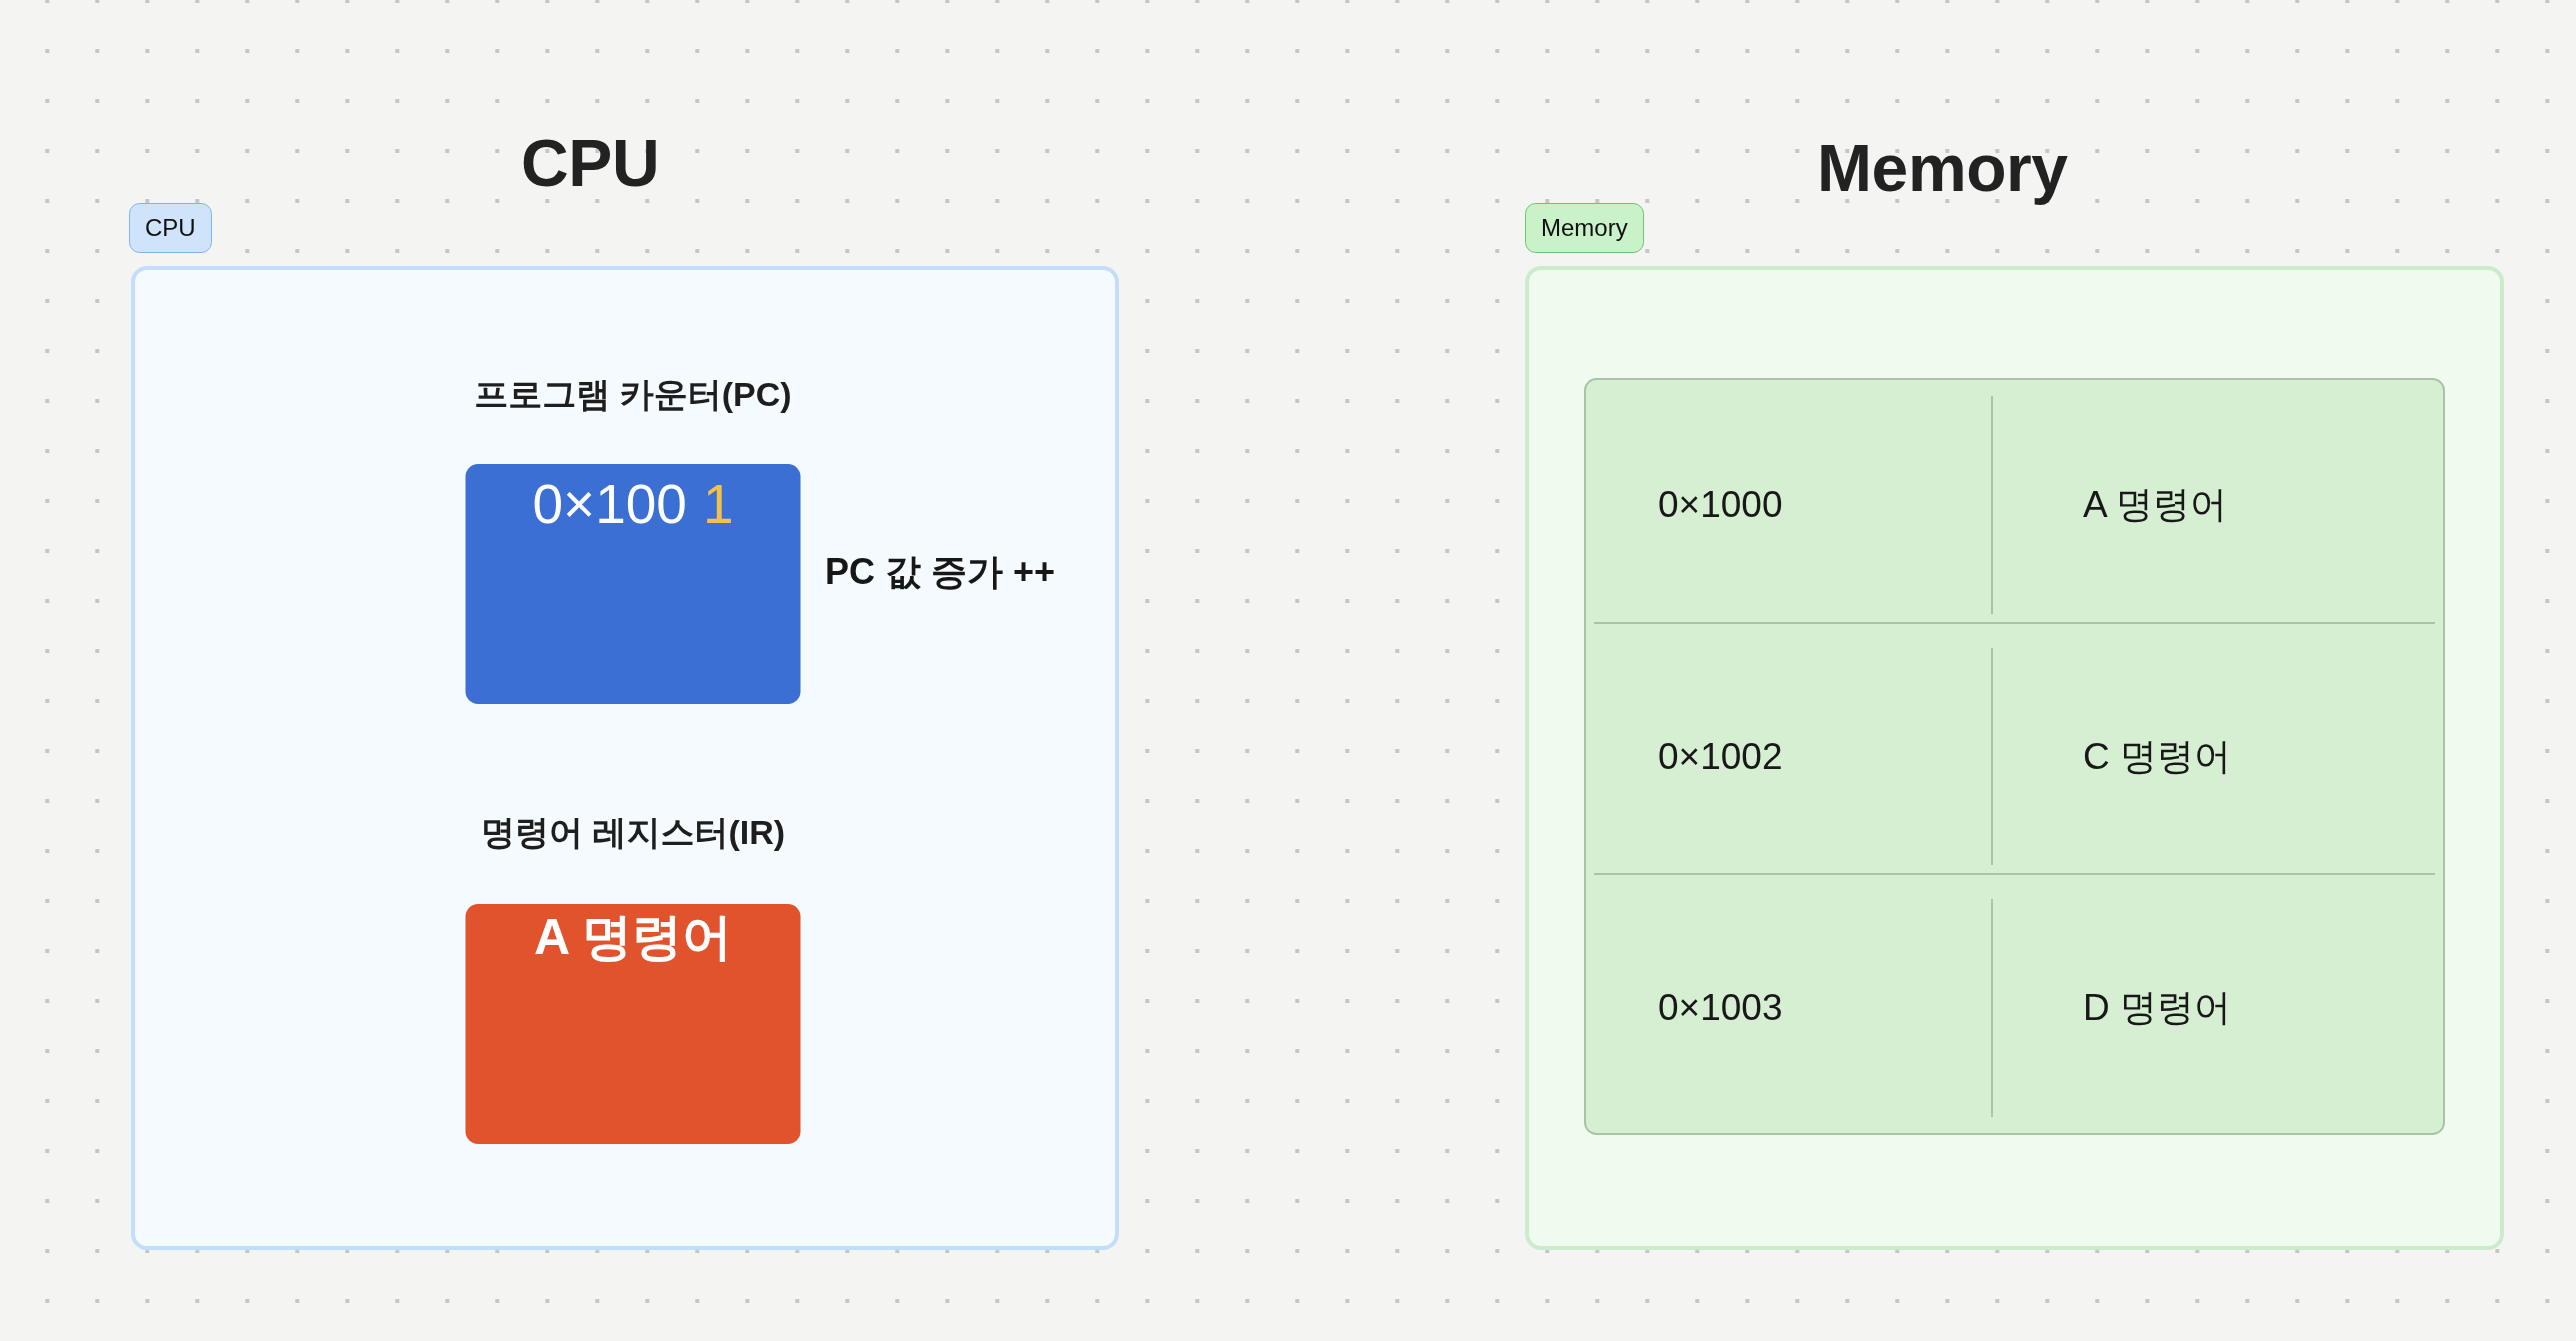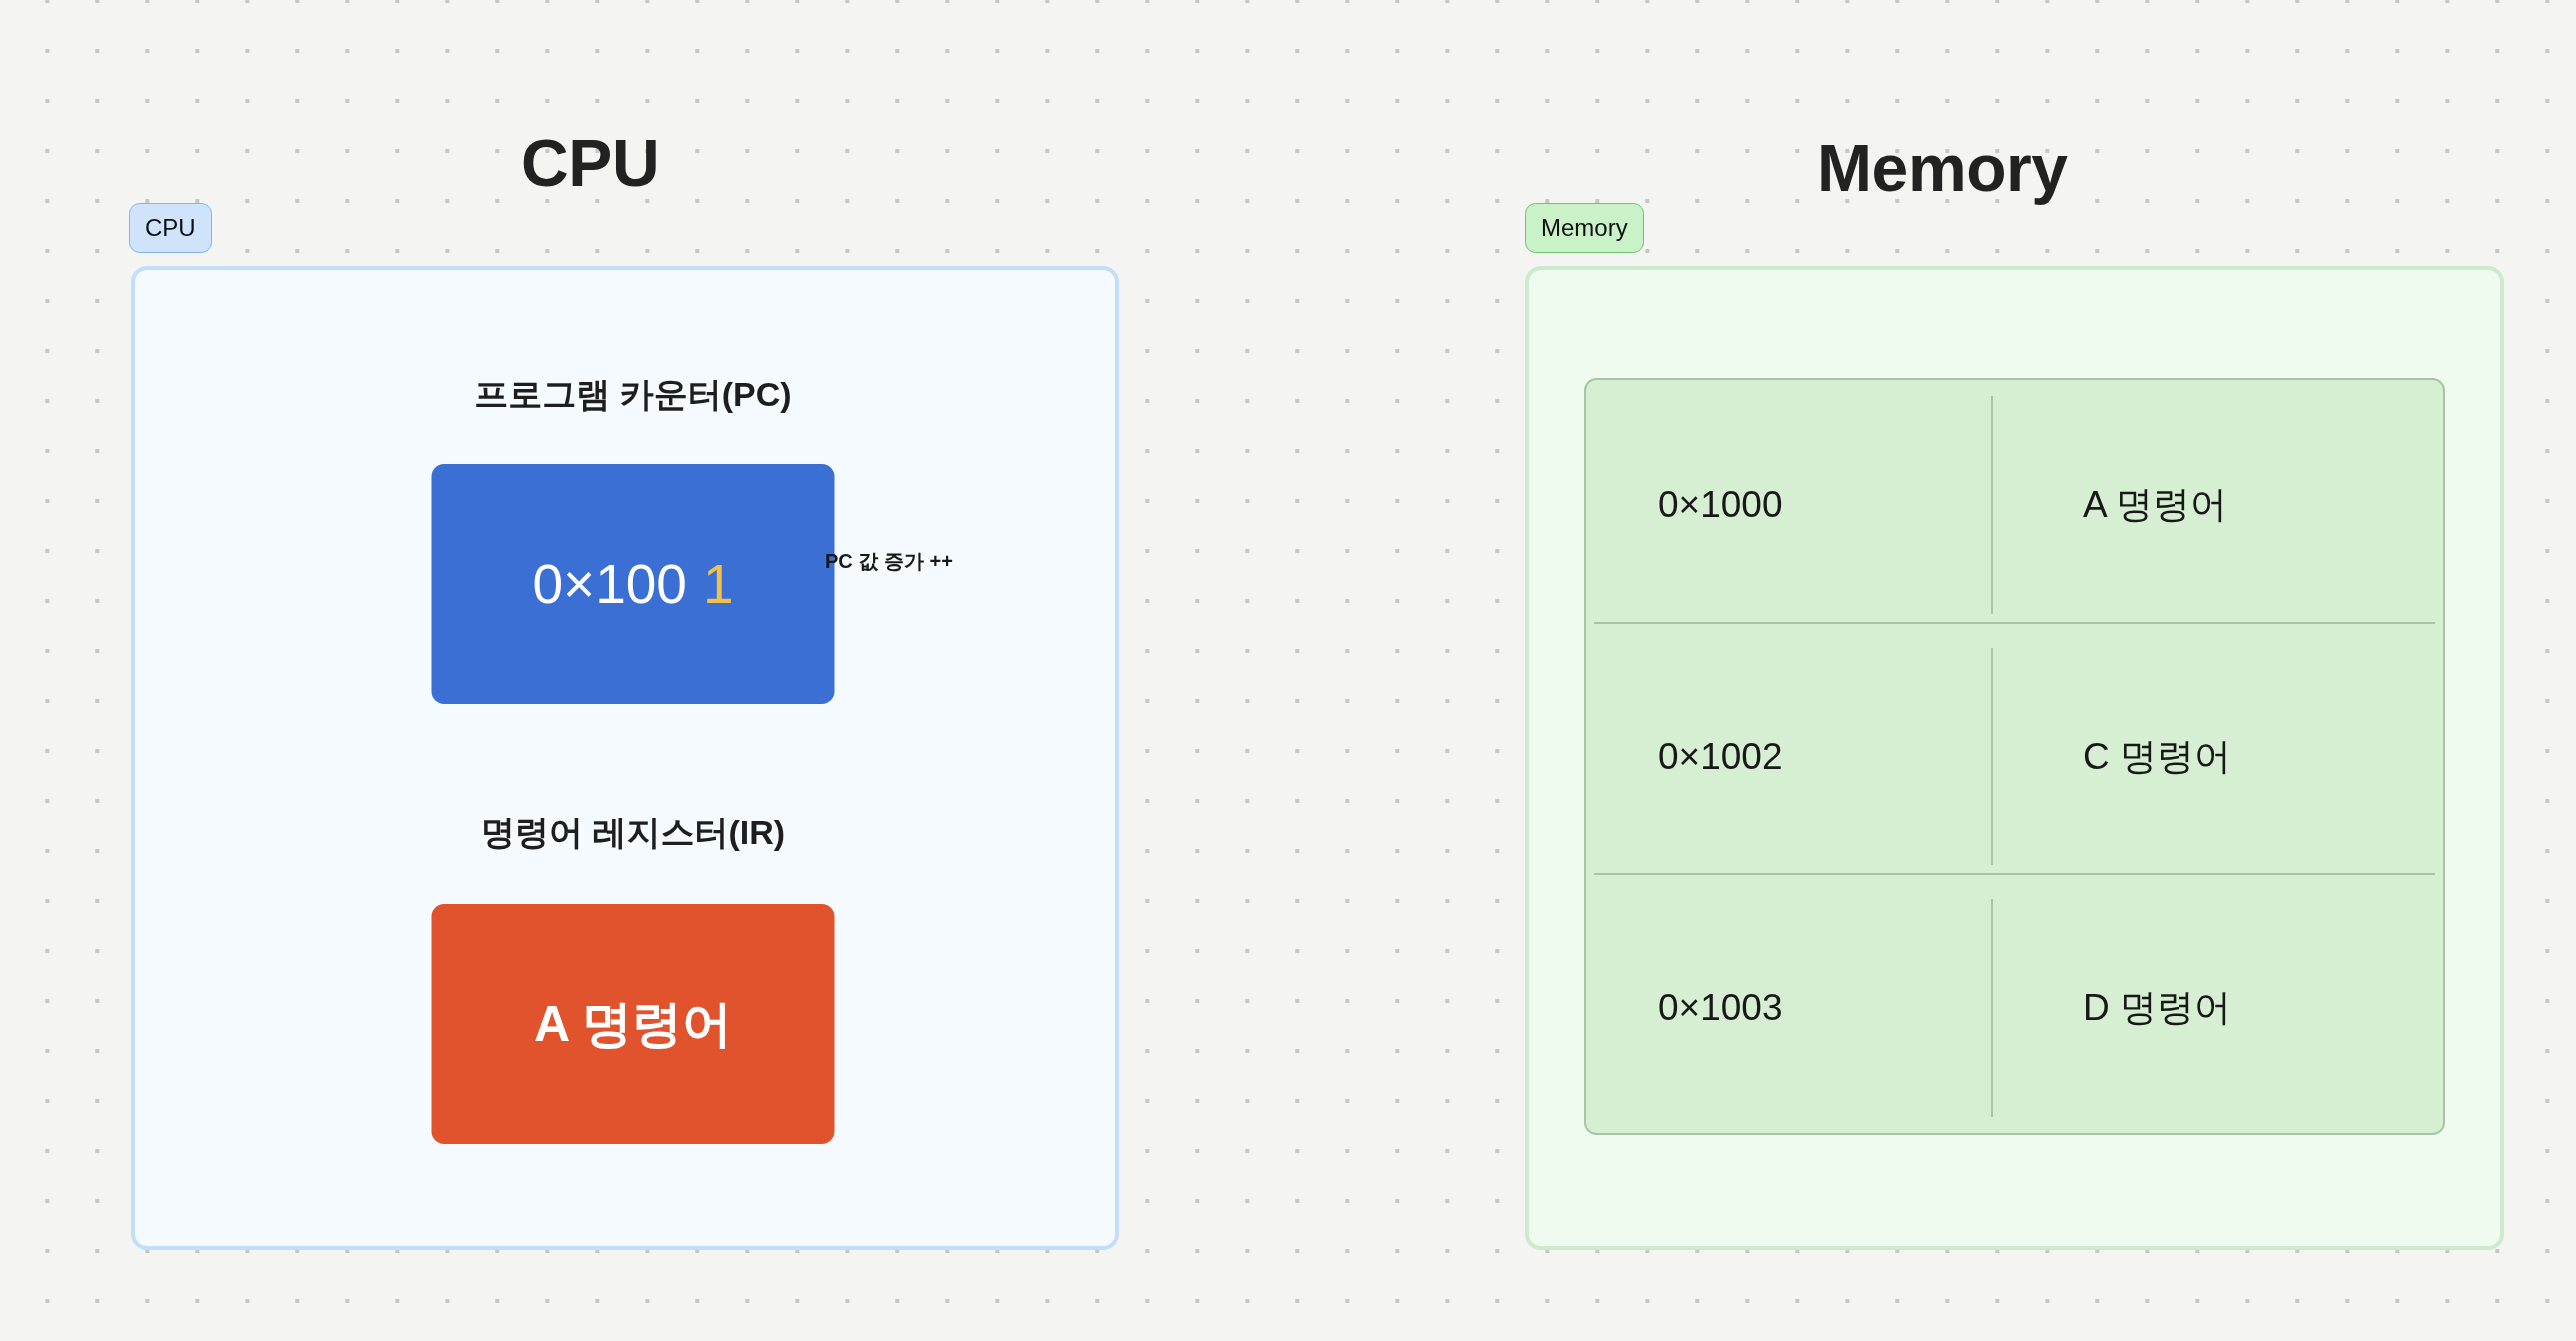--- a/index.html
+++ b/index.html
@@ -73,40 +73,40 @@
     font-size: 34px;
     font-weight: bold;
     color: #1E1E1E;
     white-space: nowrap;
   }
 
   .reg-box {
     position: absolute;
     left: 50%;
     transform: translateX(-50%);
-    width: 403px;
+    width: 335px;
     height: 240px;
     border-radius: 12.5px;
     display: flex;
-    align-items: center;
+    align-items: flex-start;
     justify-content: center;
     font-size: 55px;
     color: #FFFFFF;
     white-space: nowrap;
   }
 
   #pc-label { top: 94px; }
   #pc-box   { top: 186px; background: #3B6FD4; font-weight: 400; }
   #pc-box .digit-hl { color: #F2C14A; }
 
   #pc-note {
     position: absolute;
     left: 801px;
     top: 524px;
-    font-size: 20px;
+    font-size: 36px;
     font-weight: bold;
     color: #171717;
     white-space: nowrap;
     z-index: 5;
   }
 
   #ir-label { top: 532px; }
   #ir-box   { top: 626px; background: #E0532C; font-weight: bold; font-size: 50px; }
 
   

